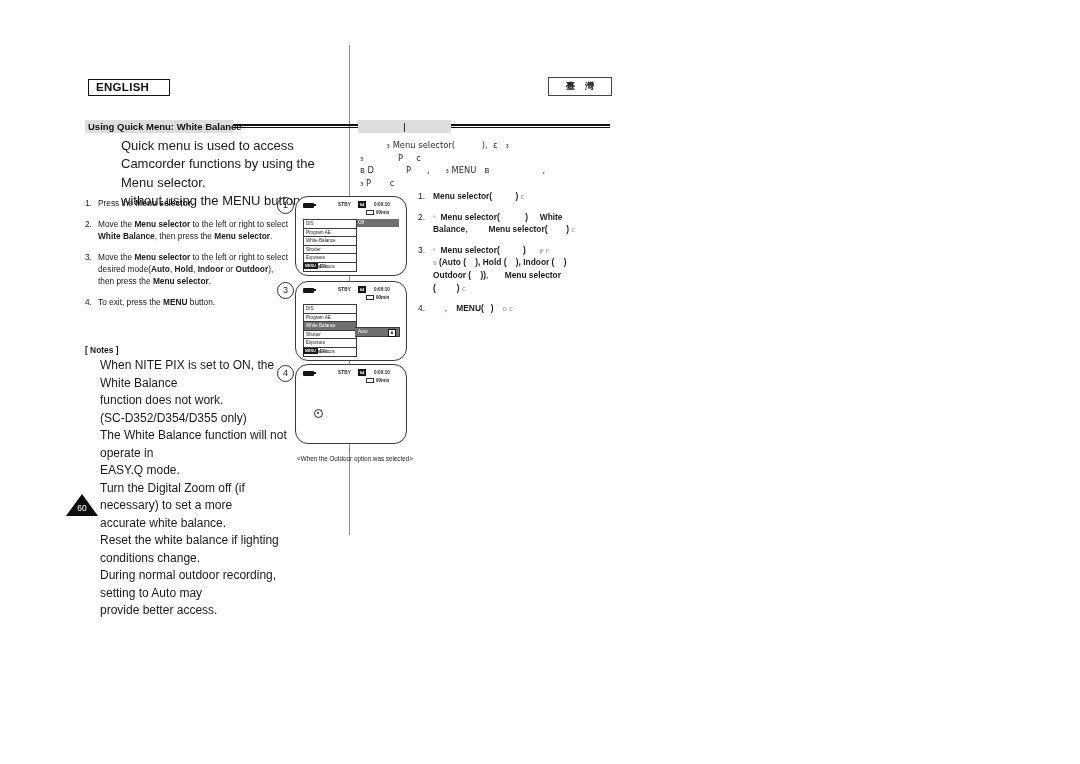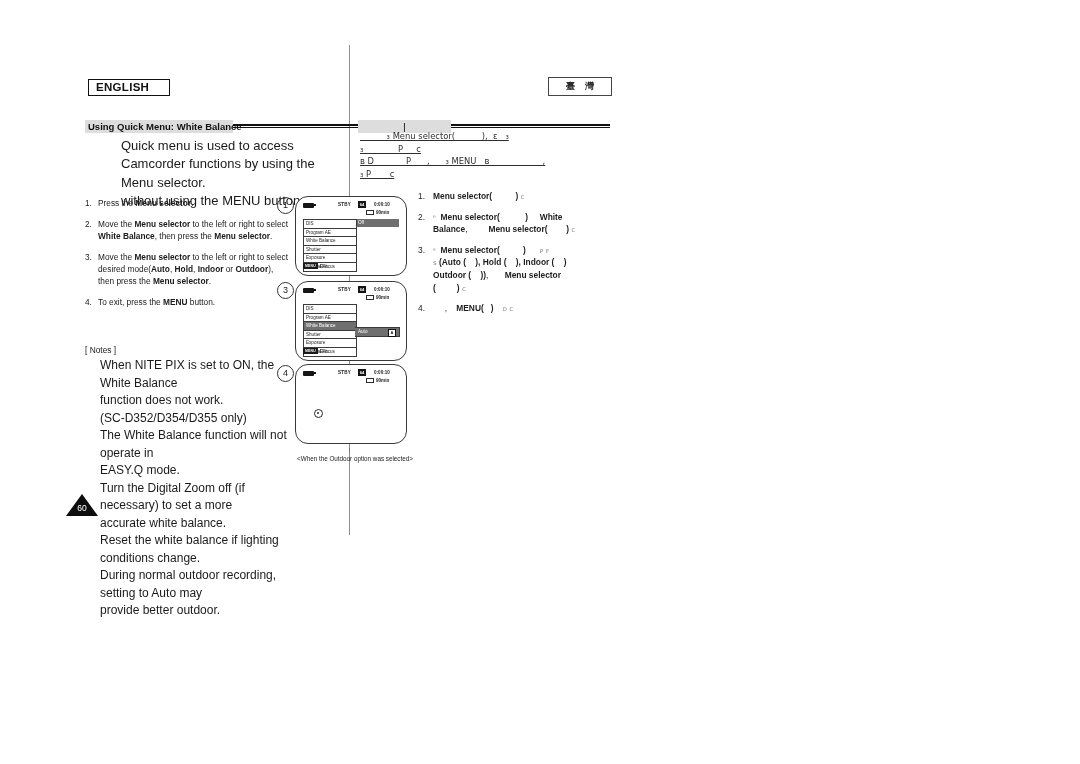--- a/index.html
+++ b/index.html
@@ -59,21 +59,21 @@
     font-size:13px;line-height:1.42;color:#1a1a1a;
   }
   .steps{position:absolute;left:85px;top:198px;width:212px;}
   .step{display:flex;margin-bottom:9.5px;font-size:8.3px;line-height:1.42;}
   .step .num{width:13px;flex:none;}
   .step .txt{flex:1;}
   b{font-weight:bold;}
 
   .notes-title{
     position:absolute;left:85px;top:345px;
-    font-size:8.4px;font-weight:normal;
+    font-size:8.4px;font-weight:bold;
   }
   .notes-body{
     position:absolute;left:100px;top:357px;width:205px;
     font-size:12px;line-height:1.46;
   }
 
   
   .pagenum{position:absolute;left:66px;top:494px;width:32px;height:25px;}
   .pagenum .tri{
     width:0;height:0;border-left:16px solid transparent;
@@ -168,21 +168,21 @@
   .caption{
     position:absolute;left:290px;top:455px;width:130px;text-align:center;
     font-size:6.3px;color:#222;
   }
   .tick{position:absolute;left:349px;top:448px;width:1px;height:5px;background:#777;}
 
   
   .rc{position:absolute;font-size:8.4px;color:#1d1d1d;line-height:1.5;}
   .rc .g{color:#8a8a8a;font-family:"DejaVu Sans",sans-serif;font-size:7px;}
   .cjk{font-family:"DejaVu Sans",sans-serif;color:#2e2e2e;}
-  .rintro{position:absolute;left:360px;top:130px;width:250px;text-decoration:underline;}
+  .rintro{position:absolute;left:360px;top:139px;width:250px;}
   .rline{white-space:pre;}
   .rsteps{position:absolute;left:418px;top:190px;width:195px;}
   .rstep{display:flex;margin-bottom:8px;}
   .rstep .num{width:15px;flex:none;}
   .rstep .txt{flex:1;}
   .rnotes{position:absolute;left:420px;top:346px;width:195px;}
 </style>
 </head>
 <body>
 
@@ -232,21 +232,21 @@
   <div class="notes-body" id="notes">
       <div>When NITE PIX is set to ON, the White Balance</div>
       <div>function does not work.</div>
       <div>(SC-D352/D354/D355 only)</div>
       <div>The White Balance function will not operate in</div>
       <div>EASY.Q mode.</div>
       <div>Turn the Digital Zoom off (if necessary) to set a more</div>
       <div>accurate white balance.</div>
       <div>Reset the white balance if lighting conditions change.</div>
       <div>During normal outdoor recording, setting to Auto may</div>
-      <div>provide better outdoor.</div>
+      <div>provide better access.</div>
     </div>
 
   <div class="pagenum">
     <div class="tri"></div>
     <div class="n">60</div>
   </div>
 
   <div class="circ" style="left:277px;top:197px;">1</div>
   <div class="circ" style="left:277px;top:282px;">3</div>
   <div class="circ" style="left:277px;top:365px;">4</div>

